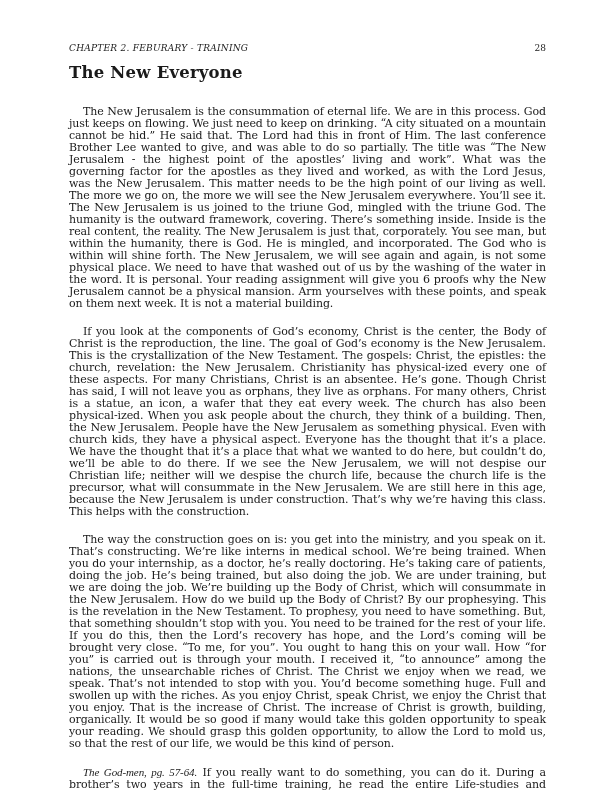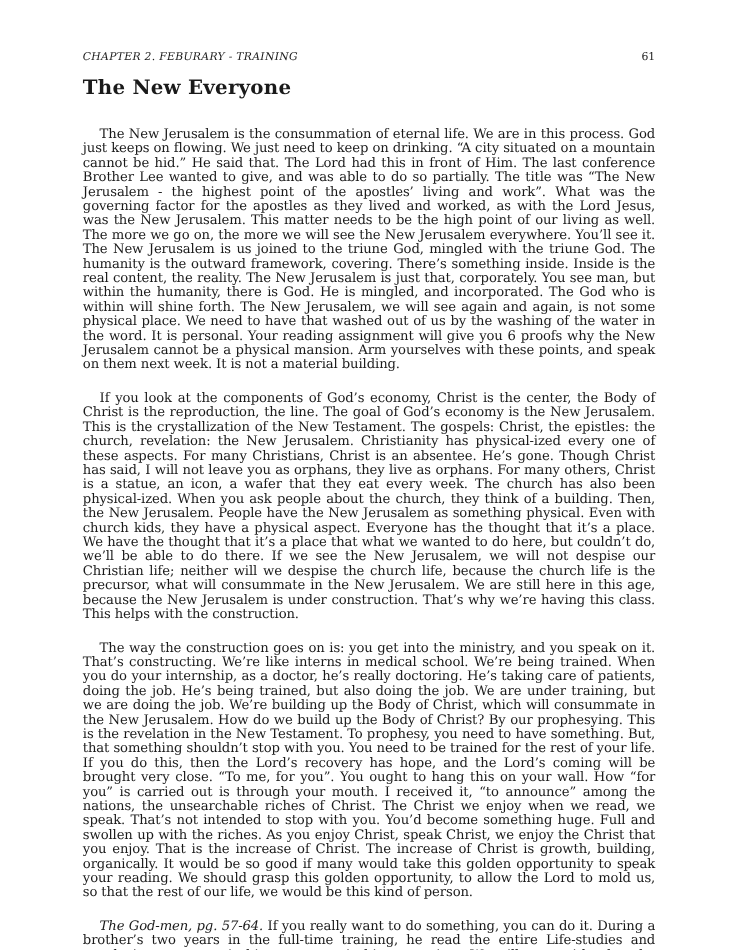--- a/index.html
+++ b/index.html
@@ -61,30 +61,31 @@
   }
   .content p {
     margin: 0 0 16px 0;
     text-indent: 14px;
   }
   .content p:last-child {
     margin-bottom: 0;
   }
   .lead-italic {
     font-style: italic;
+    font-family: Liberation Serif, serif;
   }
 </style>
 </head>
 <body>
 
 <div class="page">
 
   <div class="running-header">
     <span class="running-title">CHAPTER 2. FEBURARY - TRAINING</span>
-    <span class="page-number">61</span>
+    <span class="page-number">28</span>
   </div>
 
   <h1 class="section-title">The New Everyone</h1>
 
   <div class="content">
     <p>The New Jerusalem is the consummation of eternal life. We are in this process. God just keeps on flowing. We just need to keep on drinking. “A city situated on a mountain cannot be hid.” He said that. The Lord had this in front of Him. The last conference Brother Lee wanted to give, and was able to do so partially. The title was “The New Jerusalem - the highest point of the apostles’ living and work”. What was the governing factor for the apostles as they lived and worked, as with the Lord Jesus, was the New Jerusalem. This matter needs to be the high point of our living as well. The more we go on, the more we will see the New Jerusalem everywhere. You’ll see it. The New Jerusalem is us joined to the triune God, mingled with the triune God. The humanity is the outward framework, covering. There’s something inside. Inside is the real content, the reality. The New Jerusalem is just that, corporately. You see man, but within the humanity, there is God. He is mingled, and incorporated. The God who is within will shine forth. The New Jerusalem, we will see again and again, is not some physical place. We need to have that washed out of us by the washing of the water in the word. It is personal. Your reading assignment will give you 6 proofs why the New Jerusalem cannot be a physical mansion. Arm yourselves with these points, and speak on them next week. It is not a material building.</p>
     <p>If you look at the components of God’s economy, Christ is the center, the Body of Christ is the reproduction, the line. The goal of God’s economy is the New Jerusalem. This is the crystallization of the New Testament. The gospels: Christ, the epistles: the church, revelation: the New Jerusalem. Christianity has physical-ized every one of these aspects. For many Christians, Christ is an absentee. He’s gone. Though Christ has said, I will not leave you as orphans, they live as orphans. For many others, Christ is a statue, an icon, a wafer that they eat every week. The church has also been physical-ized. When you ask people about the church, they think of a building. Then, the New Jerusalem. People have the New Jerusalem as something physical. Even with church kids, they have a physical aspect. Everyone has the thought that it’s a place. We have the thought that it’s a place that what we wanted to do here, but couldn’t do, we’ll be able to do there. If we see the New Jerusalem, we will not despise our Christian life; neither will we despise the church life, because the church life is the precursor, what will consummate in the New Jerusalem. We are still here in this age, because the New Jerusalem is under construction. That’s why we’re having this class. This helps with the construction.</p>
     <p>The way the construction goes on is: you get into the ministry, and you speak on it. That’s constructing. We’re like interns in medical school. We’re being trained. When you do your internship, as a doctor, he’s really doctoring. He’s taking care of patients, doing the job. He’s being trained, but also doing the job. We are under training, but we are doing the job. We’re building up the Body of Christ, which will consummate in the New Jerusalem. How do we build up the Body of Christ? By our prophesying. This is the revelation in the New Testament. To prophesy, you need to have something. But, that something shouldn’t stop with you. You need to be trained for the rest of your life. If you do this, then the Lord’s recovery has hope, and the Lord’s coming will be brought very close. “To me, for you”. You ought to hang this on your wall. How “for you” is carried out is through your mouth. I received it, “to announce” among the nations, the unsearchable riches of Christ. The Christ we enjoy when we read, we speak. That’s not intended to stop with you. You’d become something huge. Full and swollen up with the riches. As you enjoy Christ, speak Christ, we enjoy the Christ that you enjoy. That is the increase of Christ. The increase of Christ is growth, building, organically. It would be so good if many would take this golden opportunity to speak your reading. We should grasp this golden opportunity, to allow the Lord to mold us, so that the rest of our life, we would be this kind of person.</p>
     <p><em class="lead-italic">The God-men, pg. 57-64.</em> <span>If you really want to do something, you can do it. During a brother’s two years in the full-time training, he read the entire Life-studies and conclusion messages in his two years, in his spare time. We will start with what the New Jerusalem is not. You need to arm yourself with these points, because if any people have any thought of what the New Jerusalem is, they need to see what it is not. “In my Father’s house, are many mansions”. They imported their concept to the scriptures. The King James Version has misled believers for centuries. This word translated “mansions” is the same word in 14:23, translated, “abodes”, which are us. The abodes are abiding. We are in the Father’s house. The abodes are</span></p>
   </div>

